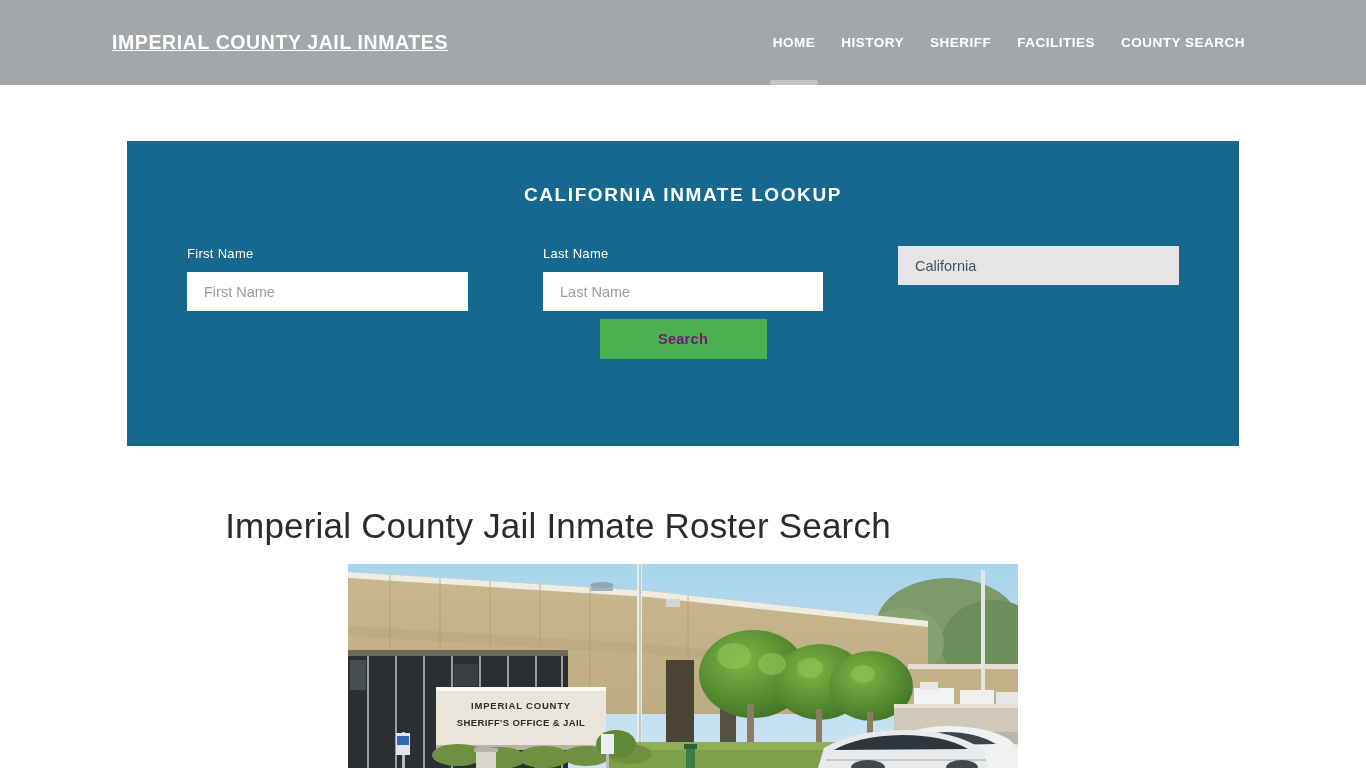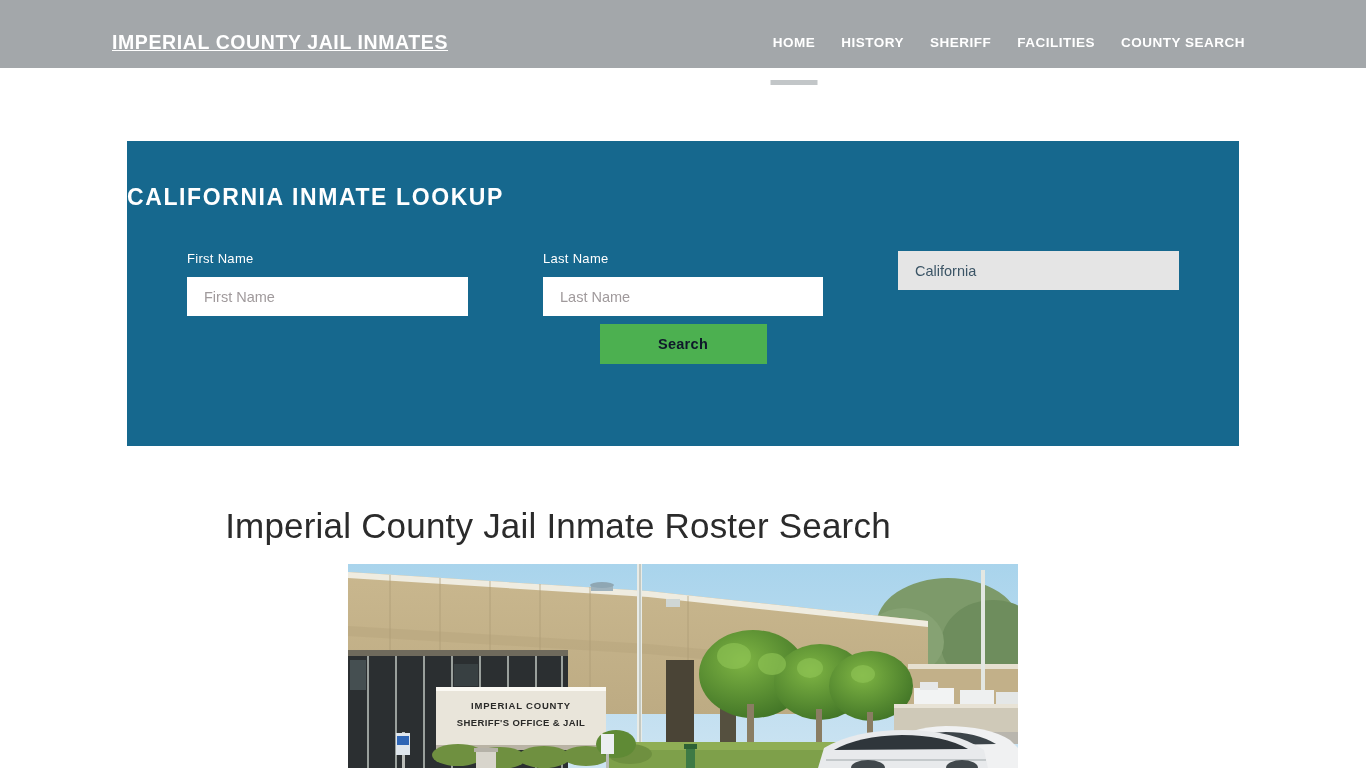--- a/index.html
+++ b/index.html
@@ -9,21 +9,21 @@
     height: 768px;
     overflow: hidden;
     background: #ffffff;
     font-family: "Liberation Sans", sans-serif;
   }
 
   
   .site-header {
     position: relative;
     width: 1366px;
-    height: 68px;
+    height: 85px;
     background: #a3a7aa;
     display: flex;
     align-items: flex-start;
   }
   .brand {
     position: absolute;
     left: 112px;
     top: 31px;
     color: #ffffff;
     font-size: 19.5px;
@@ -66,23 +66,23 @@
   
   .lookup-panel {
     position: absolute;
     left: 127px;
     top: 141px;
     width: 1112px;
     height: 305px;
     background: #16688e;
   }
   .lookup-title {
-    text-align: left;
+    text-align: center;
     color: #ffffff;
-    font-size: 23px;
+    font-size: 19px;
     font-weight: bold;
     letter-spacing: 1.6px;
     margin-top: 43px;
   }
   .form-row {
     position: relative;
     margin-top: 24px;
     height: 80px;
   }
   .field {
@@ -124,21 +124,21 @@
     appearance: none;
     -webkit-appearance: none;
     border-radius: 0;
   }
   .submit-wrap { text-align: center; margin-top: 9px; }
   .submit-btn {
     width: 167px;
     height: 40px;
     background: #4cb050;
     border: none;
-    color: #0f172a;
+    color: #701a75;
     font-size: 14.5px;
     font-weight: bold;
     letter-spacing: 0.3px;
     font-family: "Liberation Sans", sans-serif;
     cursor: pointer;
   }
 
   
   .page-heading {
     position: absolute;

